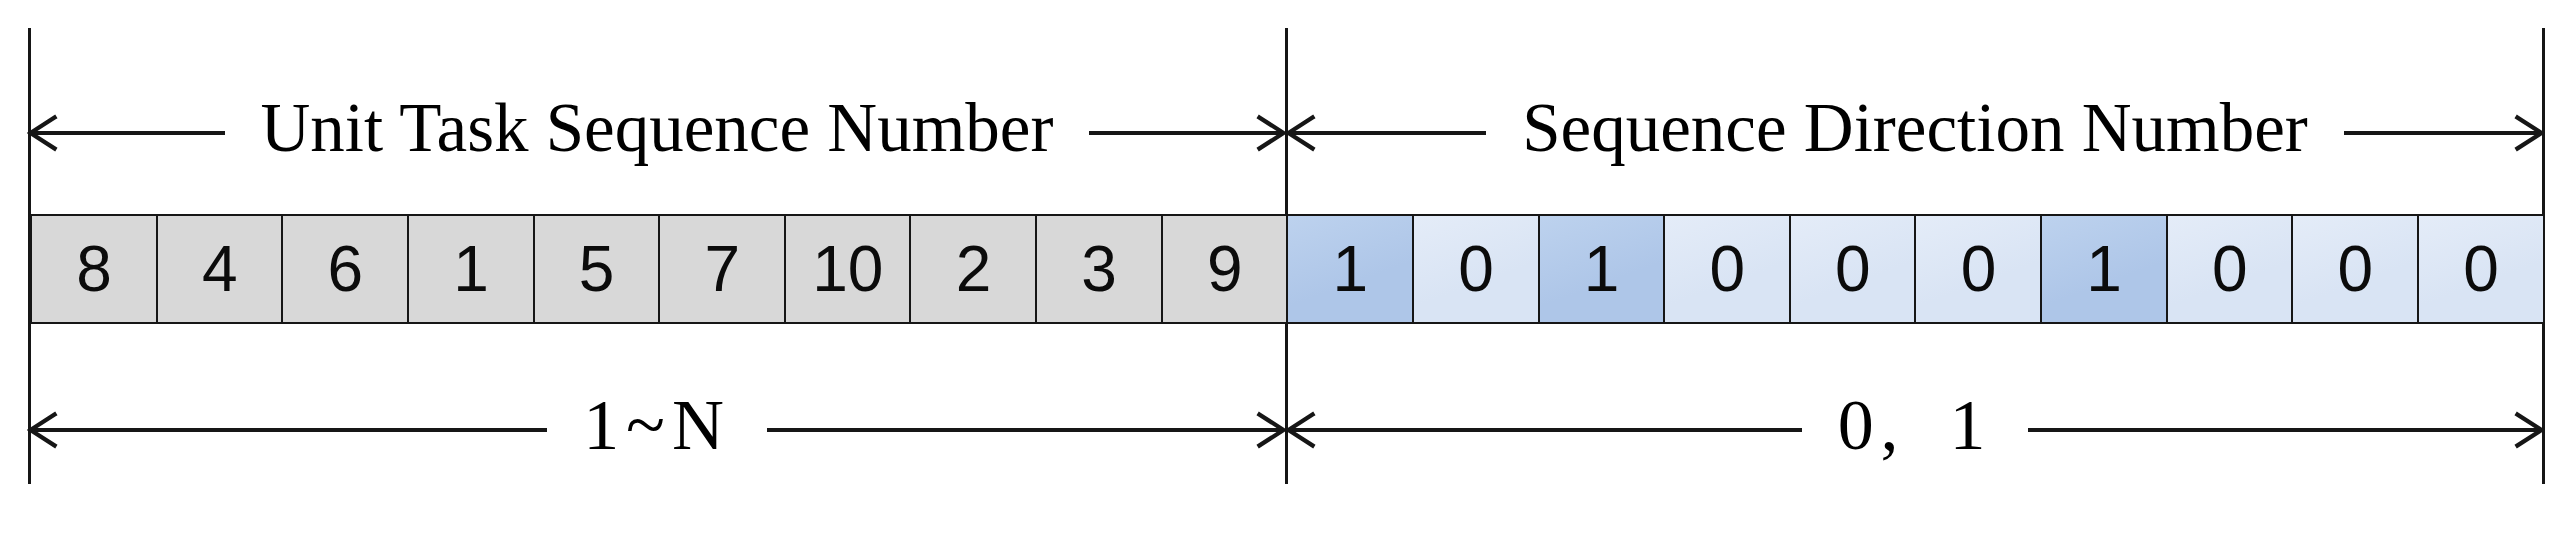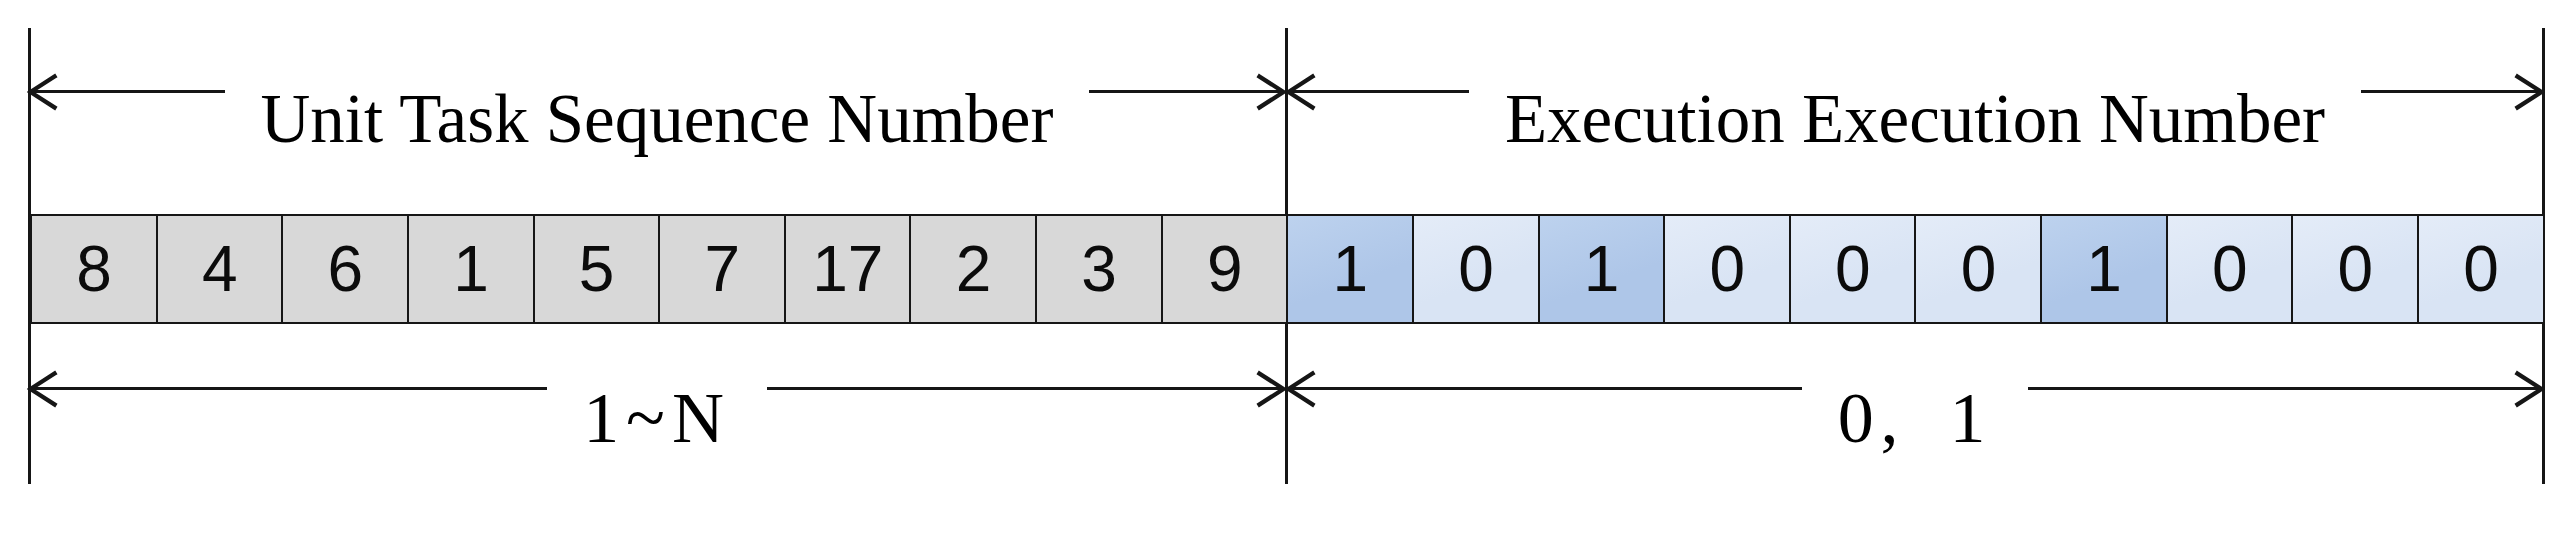--- a/index.html
+++ b/index.html
@@ -15,21 +15,21 @@
     position:absolute;top:28px;height:456px;width:3.4px;
     background:var(--line);
   }
   .vline-left{left:28px;}
   .vline-mid{left:1285px;}
   .vline-right{left:2542px;}
 
   
   .band{
     position:absolute;height:86px;
-    display:flex;align-items:flex-start;
+    display:flex;align-items:center;
   }
   .band-top{top:90px;}
   .band-bottom{top:387px;}
   .band-left{left:30px;width:1254px;}
   .band-right{left:1288px;width:1254px;}
 
   .arrow{
     flex:1;position:relative;height:3.4px;
     background:var(--line);
   }
@@ -94,36 +94,36 @@
         </svg>
     </div>
   </div>
 
   <div class="band band-top band-right">
     <div class="arrow">
       <svg class="head head-left" width="31" height="38" viewBox="0 0 36 44">
           <polyline points="32,4 4,22 32,40"></polyline>
         </svg>
     </div>
-    <div class="band-label">Execution Execution Number</div>
+    <div class="band-label">Sequence Direction Number</div>
     <div class="arrow">
       <svg class="head head-right" width="31" height="38" viewBox="0 0 36 44">
           <polyline points="4,4 32,22 4,40"></polyline>
         </svg>
     </div>
   </div>
 
   <div class="cell-row" id="cell-row">
       <div class="cell cell-gray">8</div>
       <div class="cell cell-gray">4</div>
       <div class="cell cell-gray">6</div>
       <div class="cell cell-gray">1</div>
       <div class="cell cell-gray">5</div>
       <div class="cell cell-gray">7</div>
-      <div class="cell cell-gray">17</div>
+      <div class="cell cell-gray">10</div>
       <div class="cell cell-gray">2</div>
       <div class="cell cell-gray">3</div>
       <div class="cell cell-gray">9</div>
       <div class="cell cell-blue-one">1</div>
       <div class="cell cell-blue-zero">0</div>
       <div class="cell cell-blue-one">1</div>
       <div class="cell cell-blue-zero">0</div>
       <div class="cell cell-blue-zero">0</div>
       <div class="cell cell-blue-zero">0</div>
       <div class="cell cell-blue-one">1</div>

